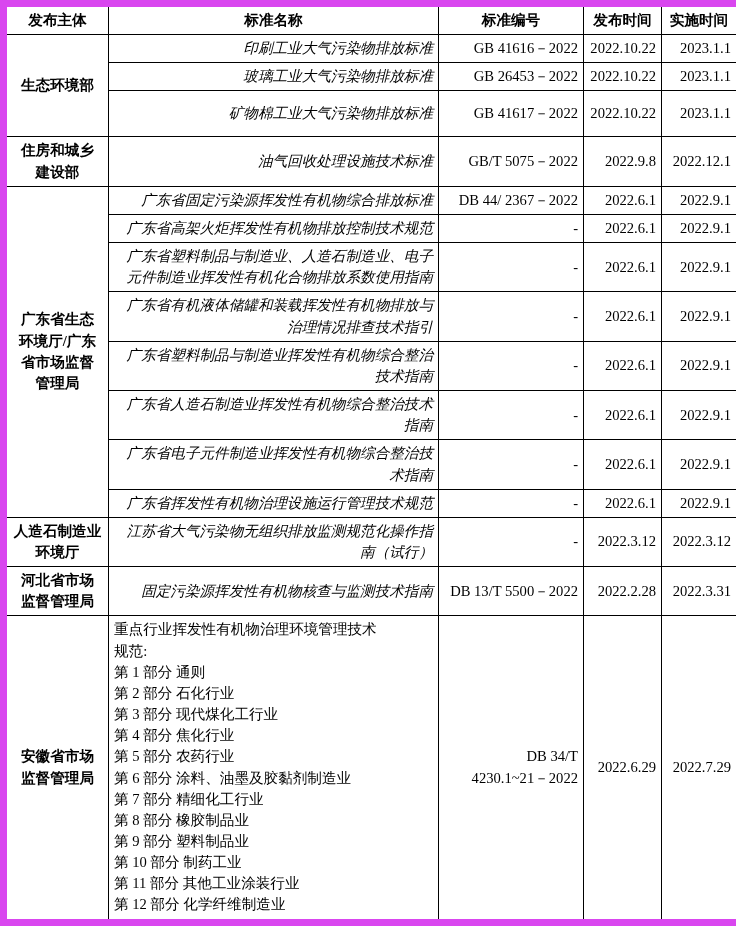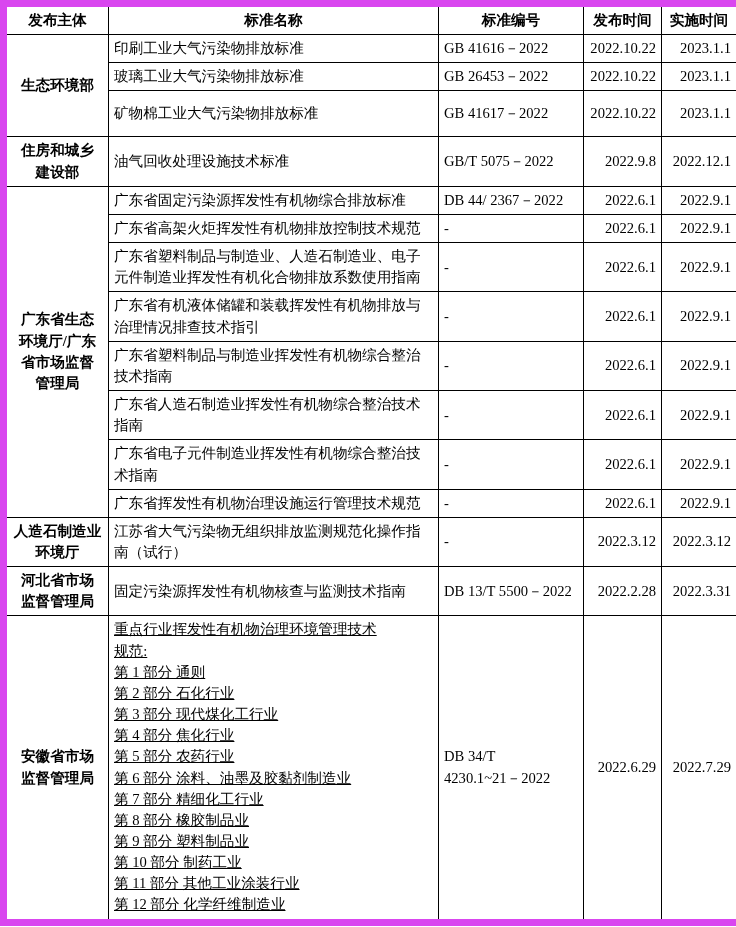--- a/index.html
+++ b/index.html
@@ -33,36 +33,36 @@
     font-weight: bold;
     font-size: 15.5px;
     padding: 6px 2px;
   }
   td.c-agency {
     text-align: center;
     vertical-align: middle;
     font-weight: bold;
   }
   td.c-name {
-    text-align: left;
+    text-align: right;
+    font-style: italic;
   }
   td.c-code {
-    text-align: left;
+    text-align: right;
   }
   td.c-date {
     text-align: right;
     white-space: nowrap;
     font-size: 14.4px;
   }
   td.c-multiline {
     text-align: left;
     vertical-align: top;
     padding-top: 5px;
     padding-bottom: 5px;
-    text-decoration: underline;
   }
   .ml-line {
     display: block;
   }
   .colw1 { width: 105px; }
   .colw2 { width: 330px; }
   .colw3 { width: 145px; }
   .colw4 { width: 78px; }
   .colw5 { width: 78px; }
 </style>

